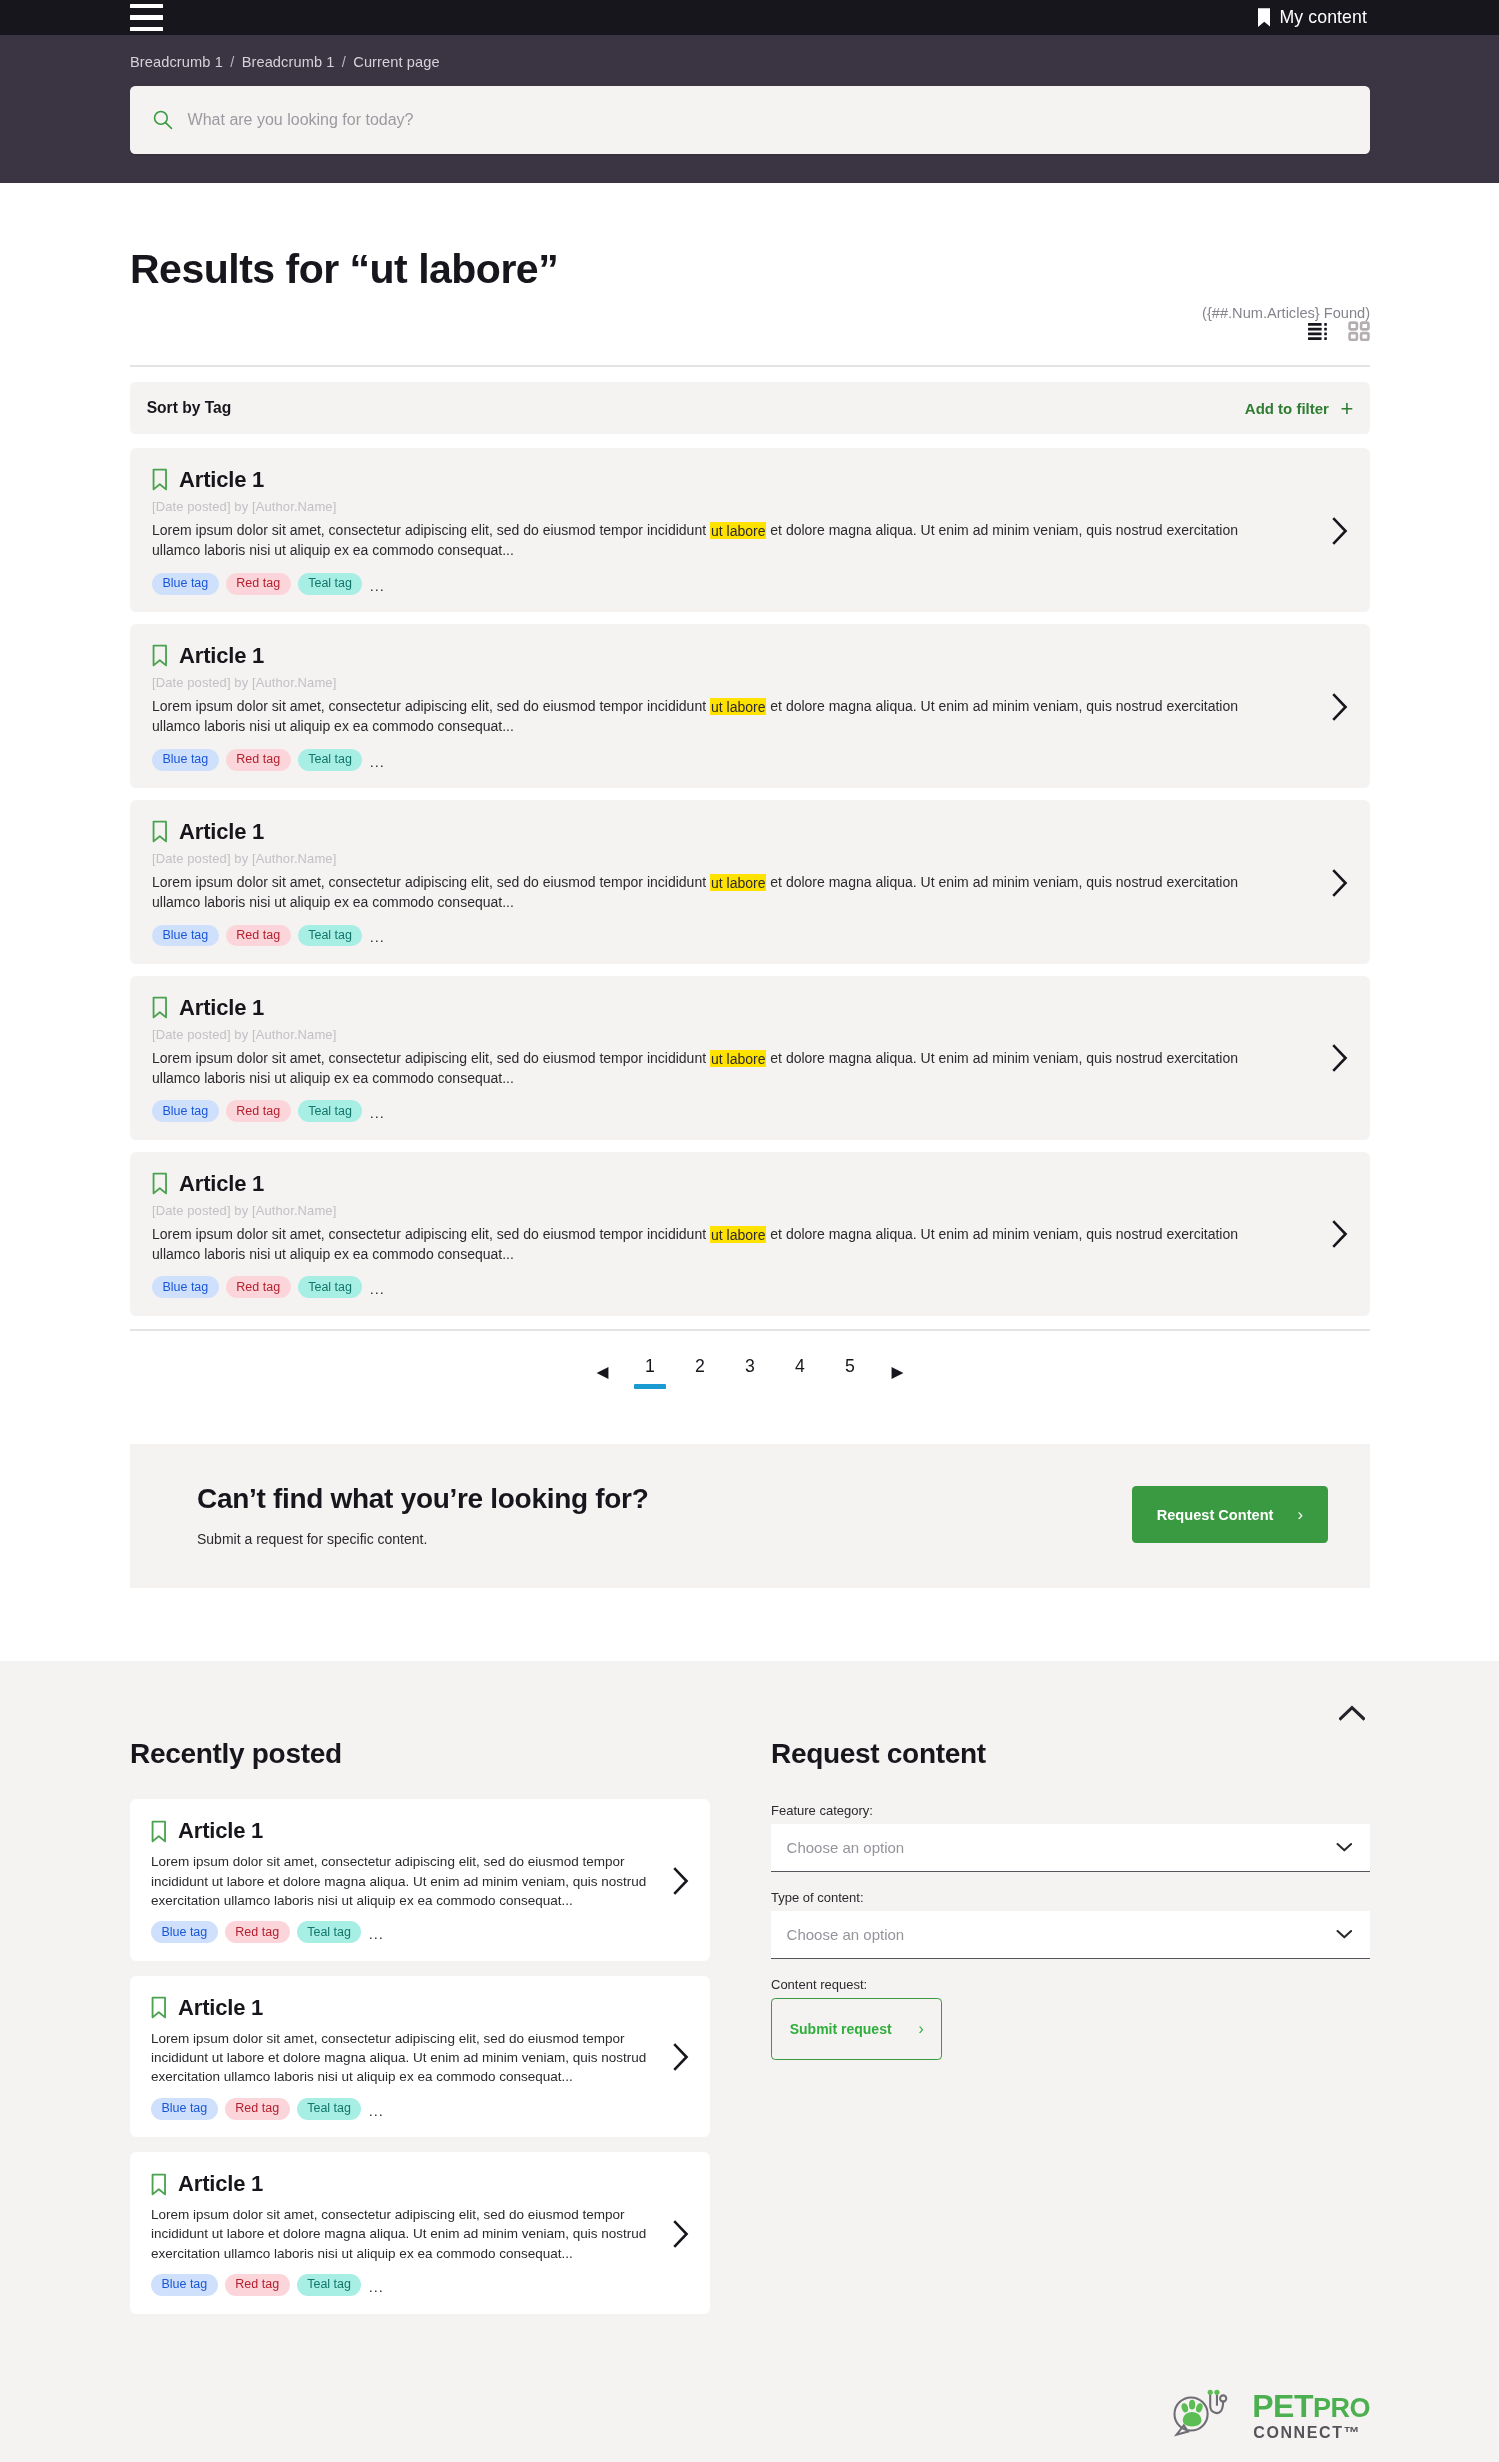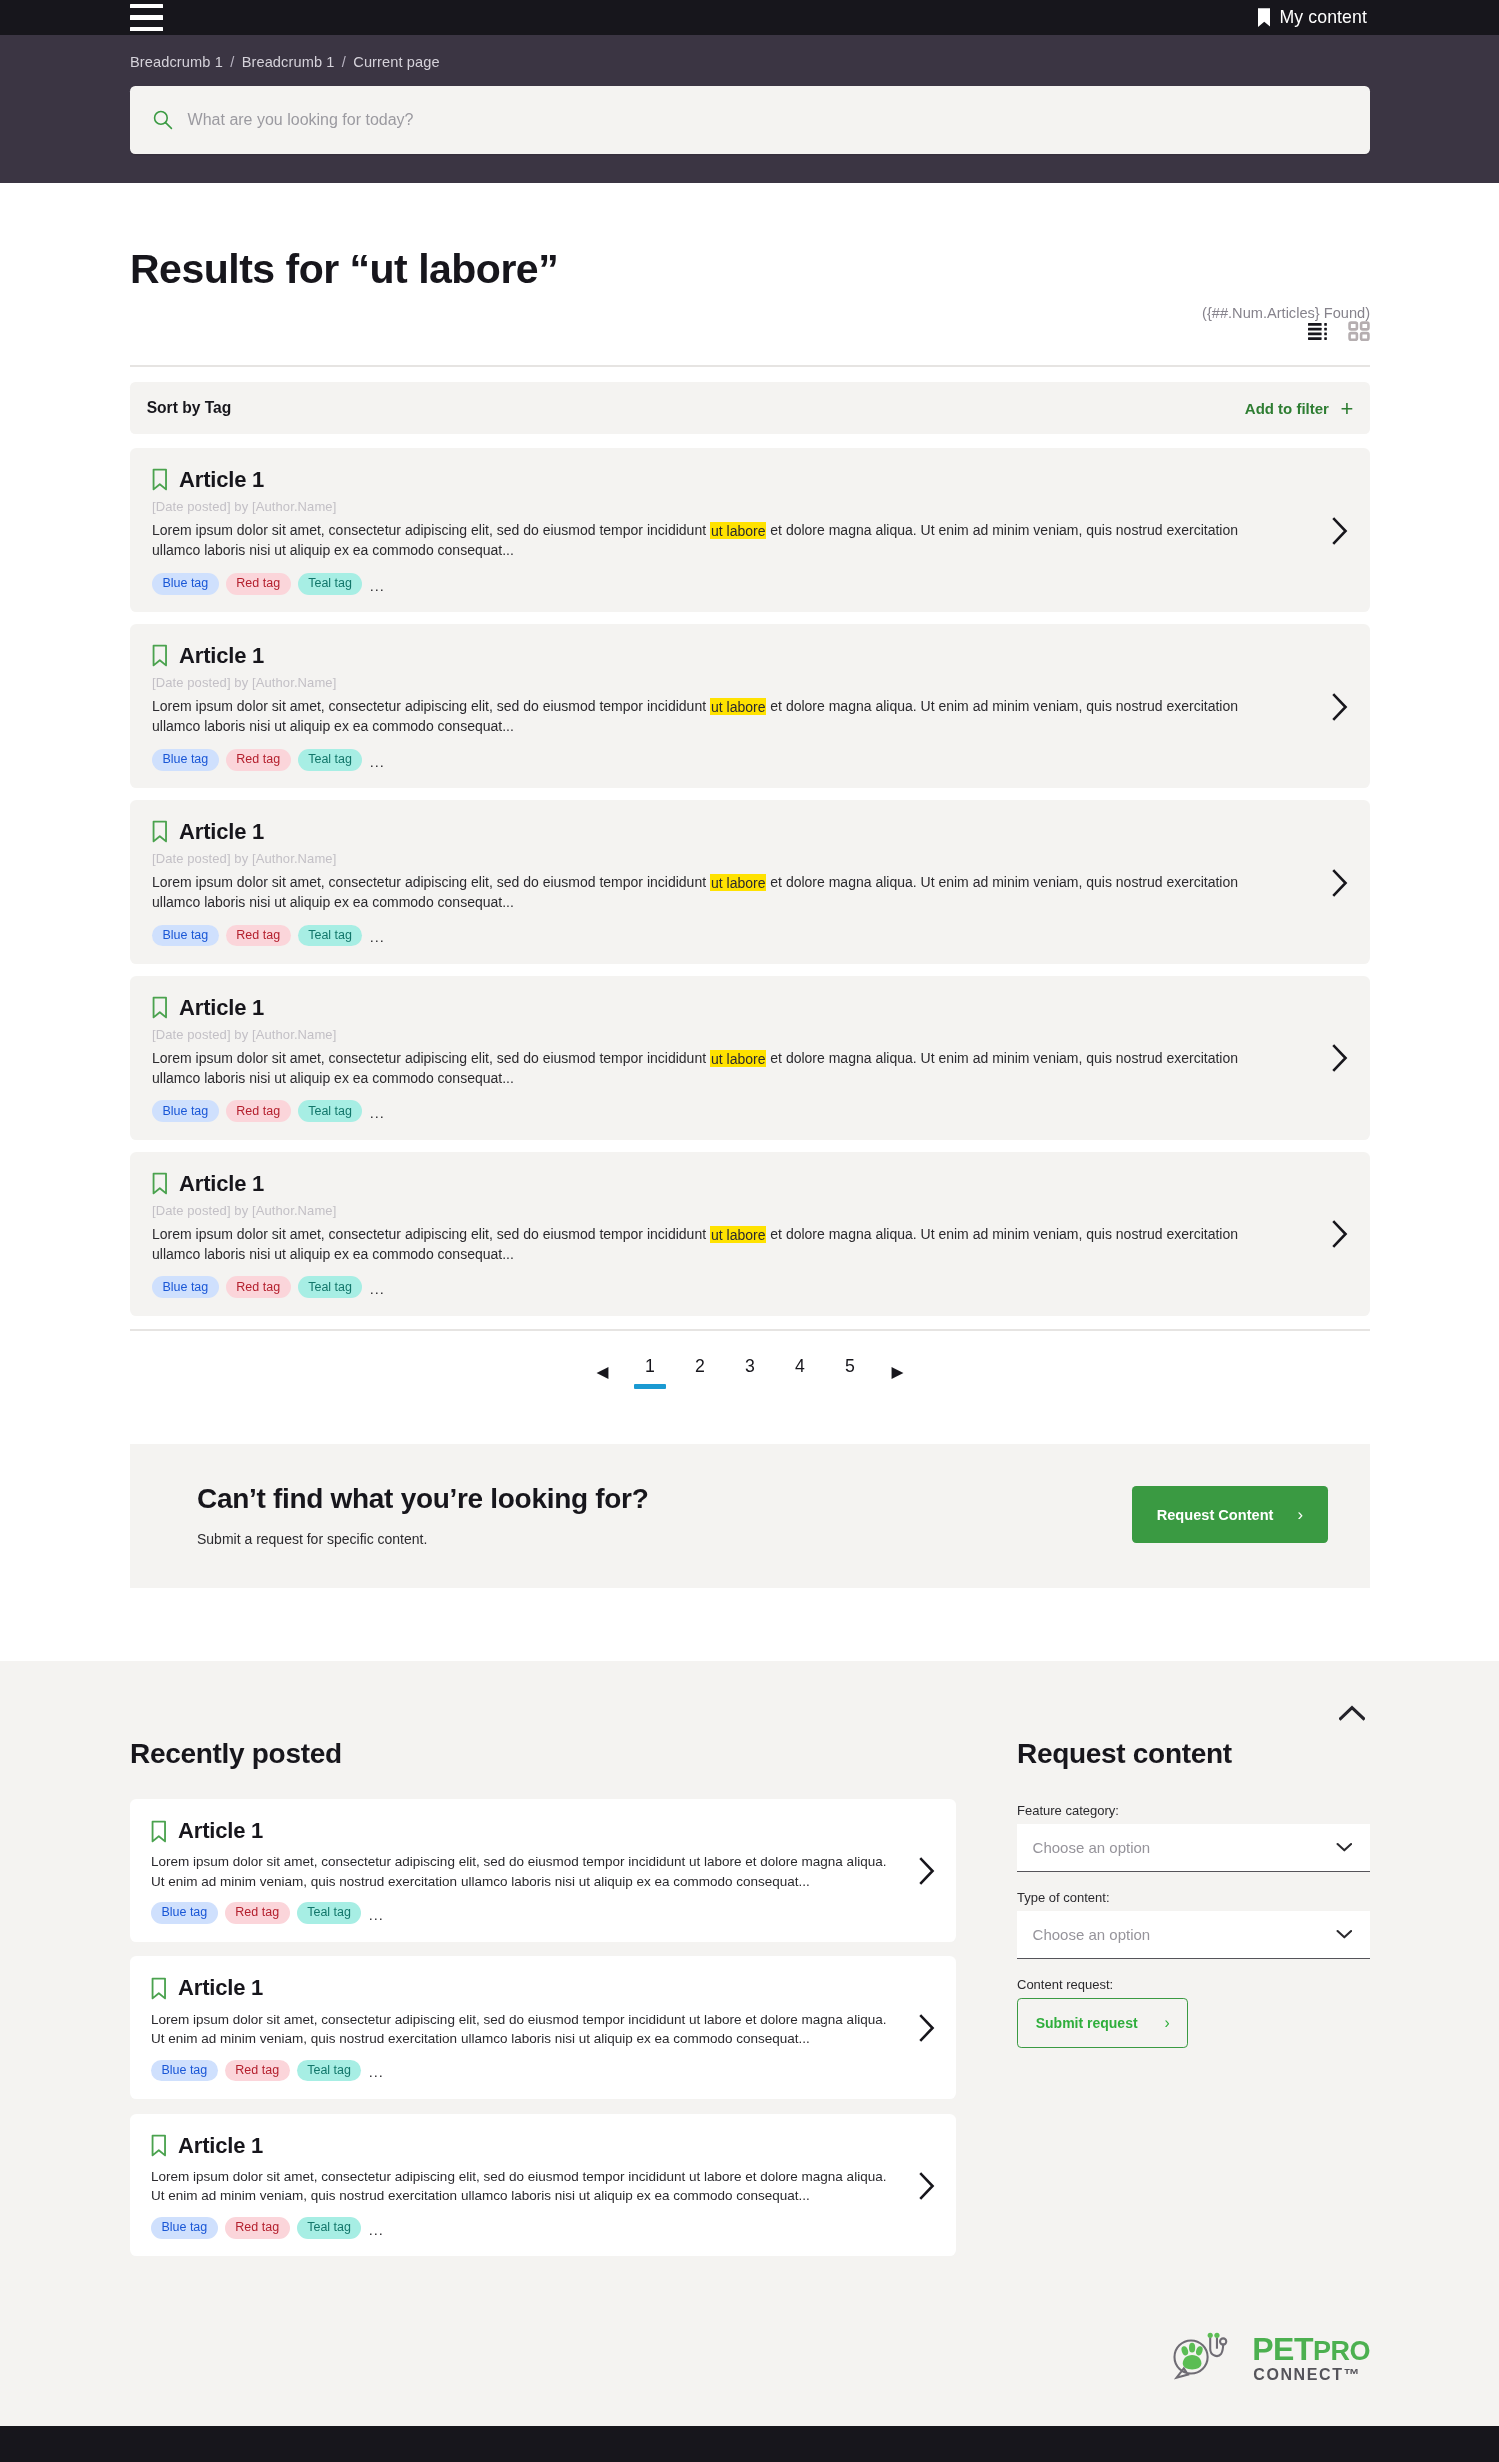--- a/index.html
+++ b/index.html
@@ -151,21 +151,21 @@
   .cta-btn .chev { font-size: 16.7px; font-weight: 400; }
 
   
   .lower { background: #f4f3f1; padding: 0 130px 0 130px; position: relative; }
   .totop {
     position: absolute; right: 130px; top: 38px;
     width: 36px; height: 28px; display:flex; align-items:center; justify-content:center;
     cursor: pointer;
   }
   .lower-grid { display: flex; gap: 61px; padding-top: 77px; }
-  .col-recent { width: 826px; }
+  .col-recent { width: 580px; }
   .col-request { flex: 1; }
   .section-title { font-size: 28px; font-weight: 700; color: #17161c; letter-spacing: -0.3px; }
 
   .rp-list { padding-top: 29px; }
   .rp-card {
     background: #ffffff; border-radius: 6.3px;
     margin-bottom: 14.6px; padding: 19px 20px 17.7px 21px;
     display: flex; align-items: center;
   }
   .rp-body { flex:1; min-width:0; }
@@ -180,21 +180,21 @@
     padding: 0 17.7px 0 15.6px; cursor: pointer; margin-bottom: 17.7px;
   }
   .select-val { font-size: 15px; color: #96949b; }
   .textarea {
     background:#ffffff; border: none; border-bottom: 1px solid #55545a;
     height: 91px; padding: 13.5px 15.6px; margin-bottom: 20px;
   }
   .textarea-ph { font-size: 15px; color: #96949b; }
   .submit-btn {
     background: transparent; border: 1px solid #3a9a42; border-radius: 4.2px;
-    height: 50px; padding: 0 17.7px; display: inline-flex; align-items: center;
+    height: 62px; padding: 0 17.7px; display: inline-flex; align-items: center;
     gap: 27px; color: #2fae3c; font-size: 14px; font-weight: 700; cursor: pointer;
     font-family: "Liberation Sans", sans-serif;
   }
   .submit-btn .chev { font-size: 15.6px; font-weight: 400; }
 
   
   .logo-wrap { display:flex; justify-content: flex-end; padding: 57px 0 38px 0; }
   .logo { display:flex; align-items:center; gap: 13.5px; }
   .logo-text { display:flex; flex-direction: column; align-items: flex-start; line-height: 1; }
   .logo-pet { font-size: 32px; font-weight: 800; color: #4cb050; letter-spacing: -0.5px; display:flex; align-items: baseline; }

